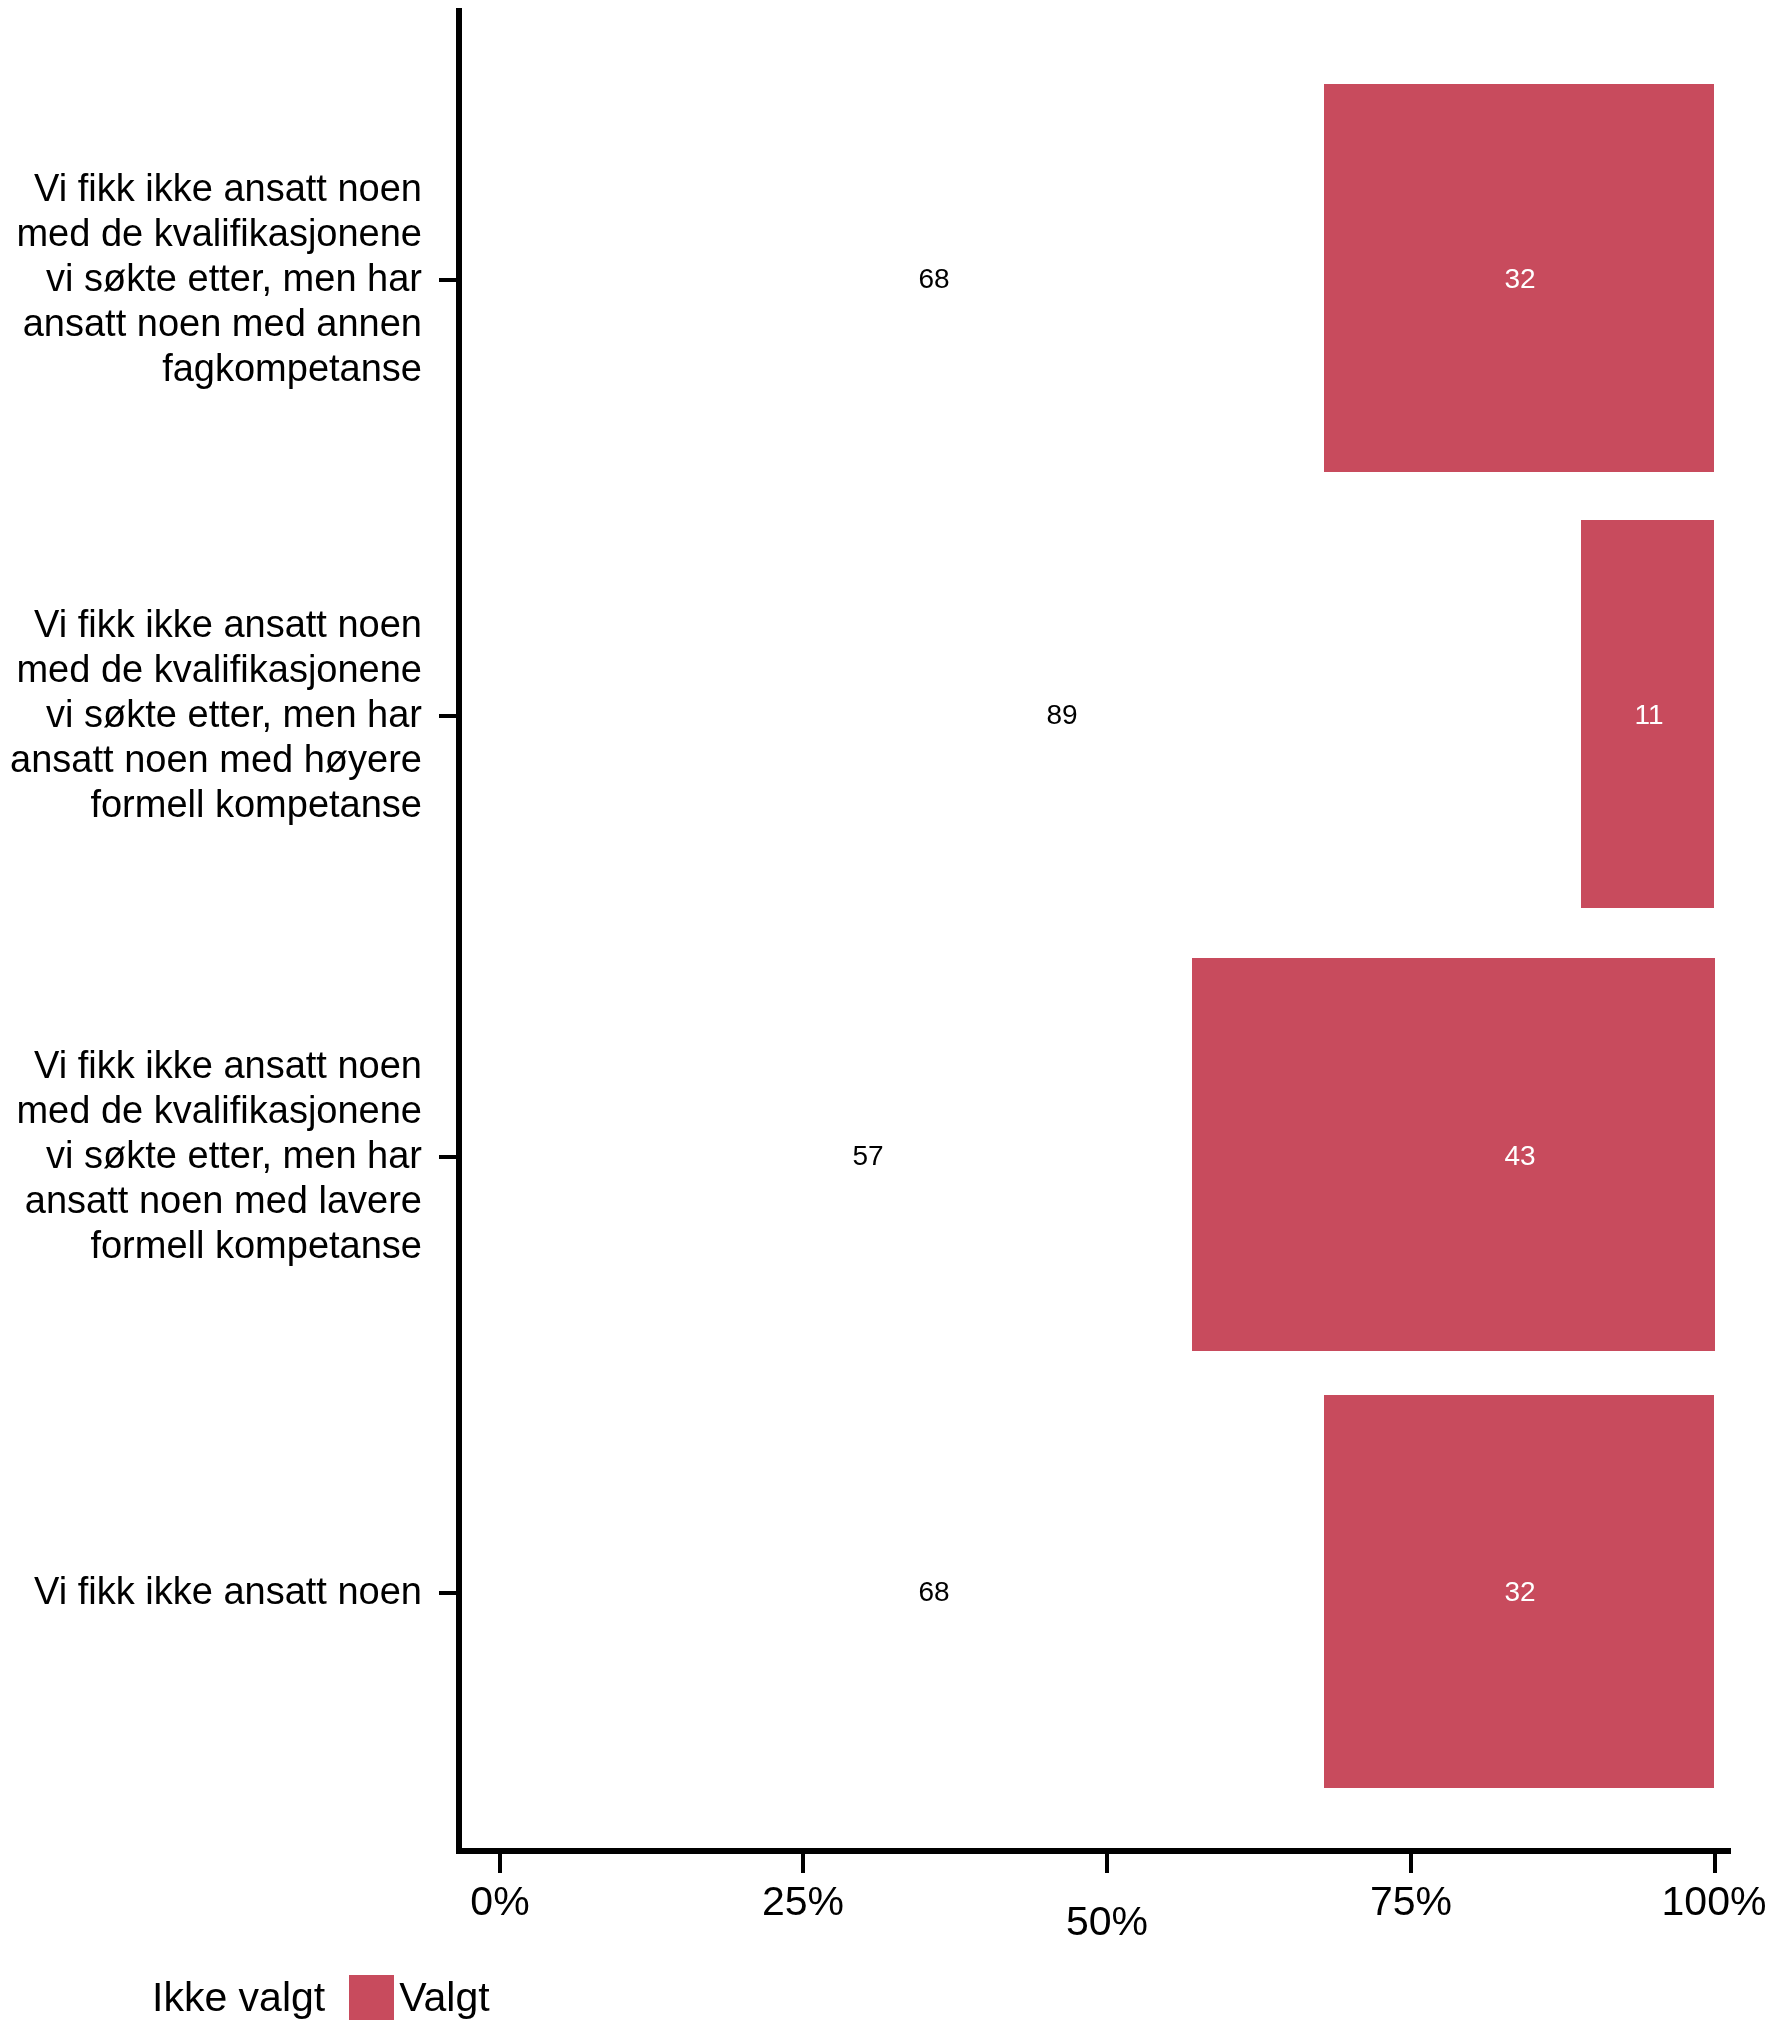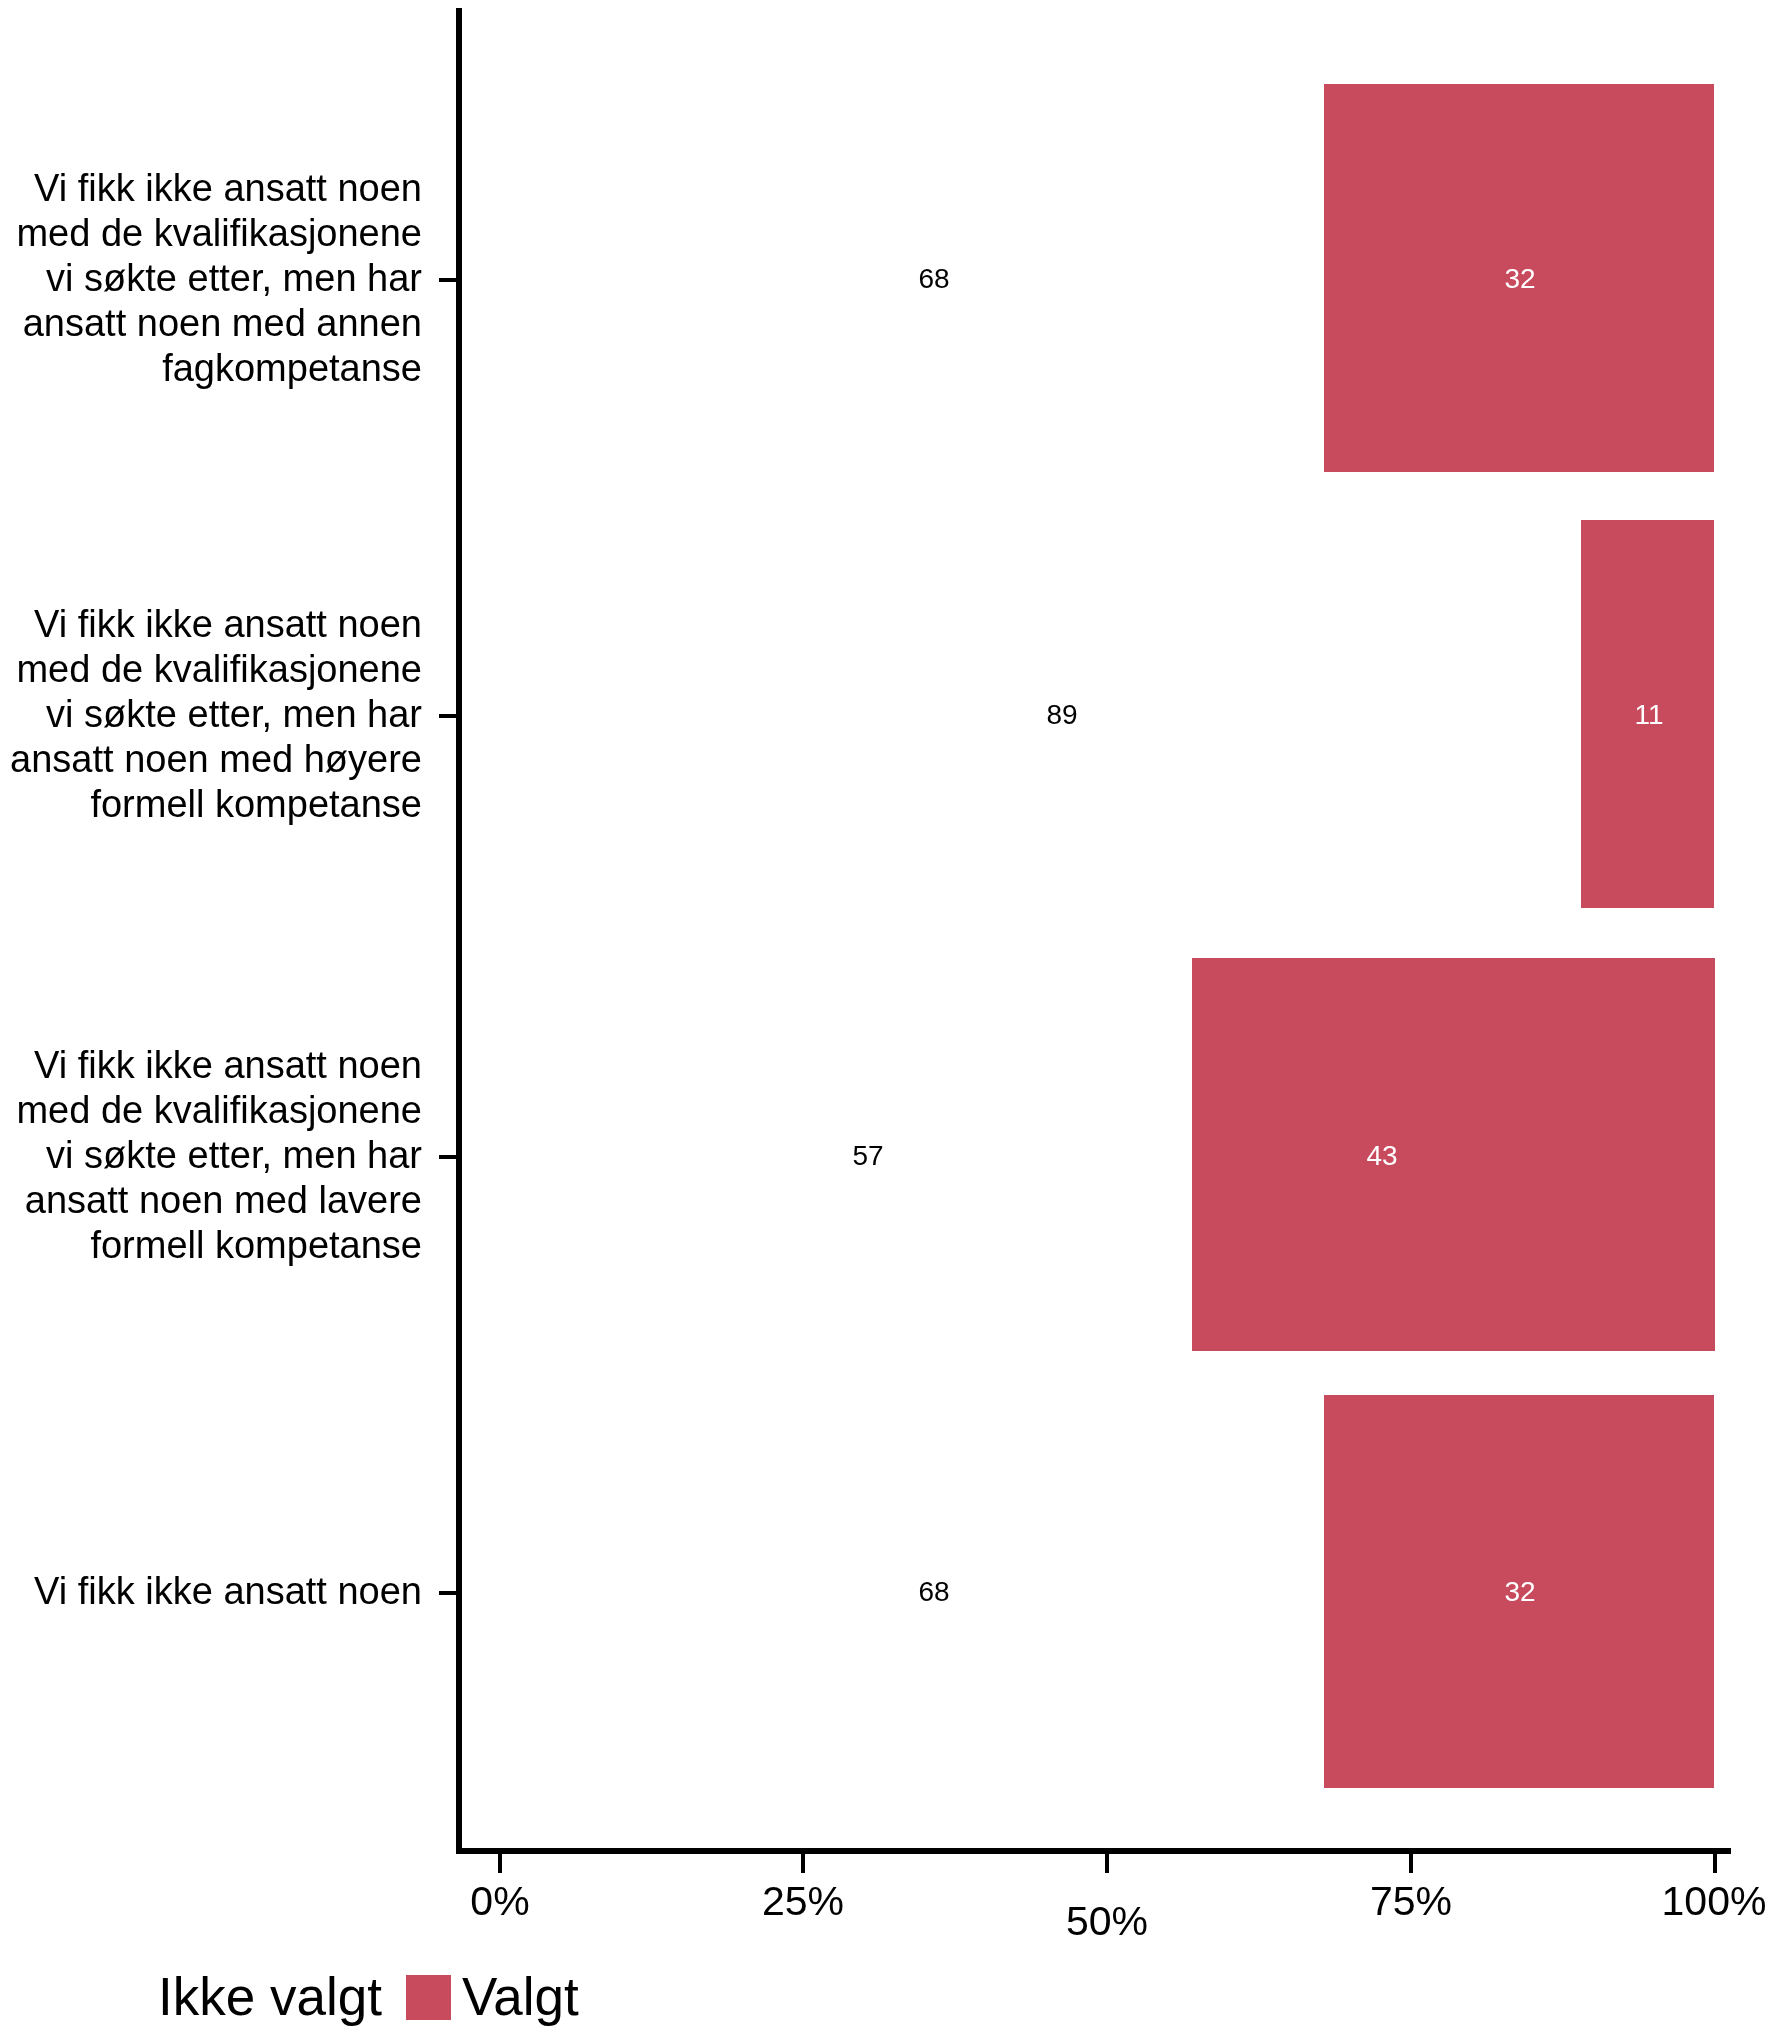--- a/index.html
+++ b/index.html
@@ -119,24 +119,24 @@
   .legend-item {
     display: flex;
     align-items: center;
   }
   .legend-key {
     width: 45px;
     height: 45px;
     flex: 0 0 auto;
   }
   .legend-text {
-    font-size: 53px;
+    font-size: 41px;
     line-height: 48px;
     white-space: nowrap;
-    margin-left: 11px;
+    margin-left: 5px;
     margin-right: 24px;
   }
 </style>
 </head>
 <body>
 
 <div id="chart-root">
 
   <div class="plot-area">
 
@@ -180,21 +180,21 @@
     <div class="bar" style="left:1324px; top:84px; width:390px; height:388px; background:#c84b5d;"></div>
     <div class="bar-value outside" style="left:934px; top:278px;">68</div>
     <div class="bar-value inside" style="left:1520px; top:278px;">32</div>
 
     <div class="bar" style="left:1581px; top:520px; width:133px; height:388px; background:#c84b5d;"></div>
     <div class="bar-value outside" style="left:1062px; top:714px;text-align:center;">89</div>
     <div class="bar-value inside" style="left:1649px; top:714px;">11</div>
 
     <div class="bar" style="left:1192px; top:958px; width:523px; height:393px; background:#c84b5d;"></div>
     <div class="bar-value outside" style="left:868px; top:1155px;">57</div>
-    <div class="bar-value inside" style="left:1382px; top:1155px;text-align:right;">43</div>
+    <div class="bar-value inside" style="left:1520px; top:1155px;text-align:right;">43</div>
 
     <div class="bar" style="left:1324px; top:1395px; width:390px; height:393px; background:#c84b5d;"></div>
     <div class="bar-value outside" style="left:934px; top:1591px;">68</div>
     <div class="bar-value inside" style="left:1520px; top:1591px;">32</div>
 
   </div>
 
   <div class="legend">
     <div class="legend-row">
 

